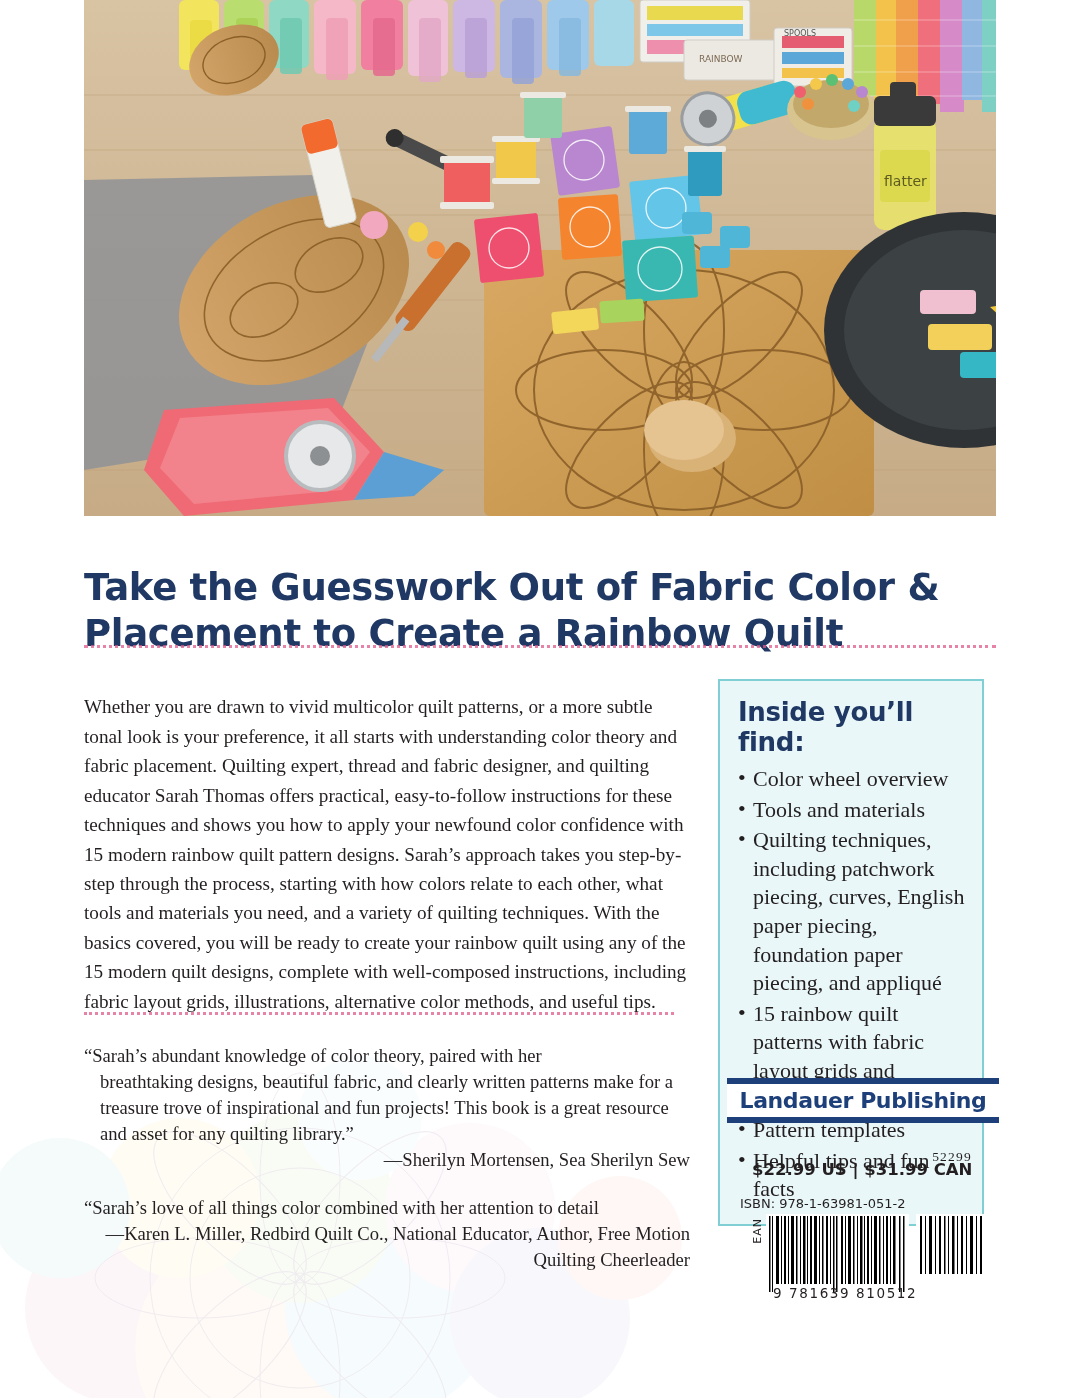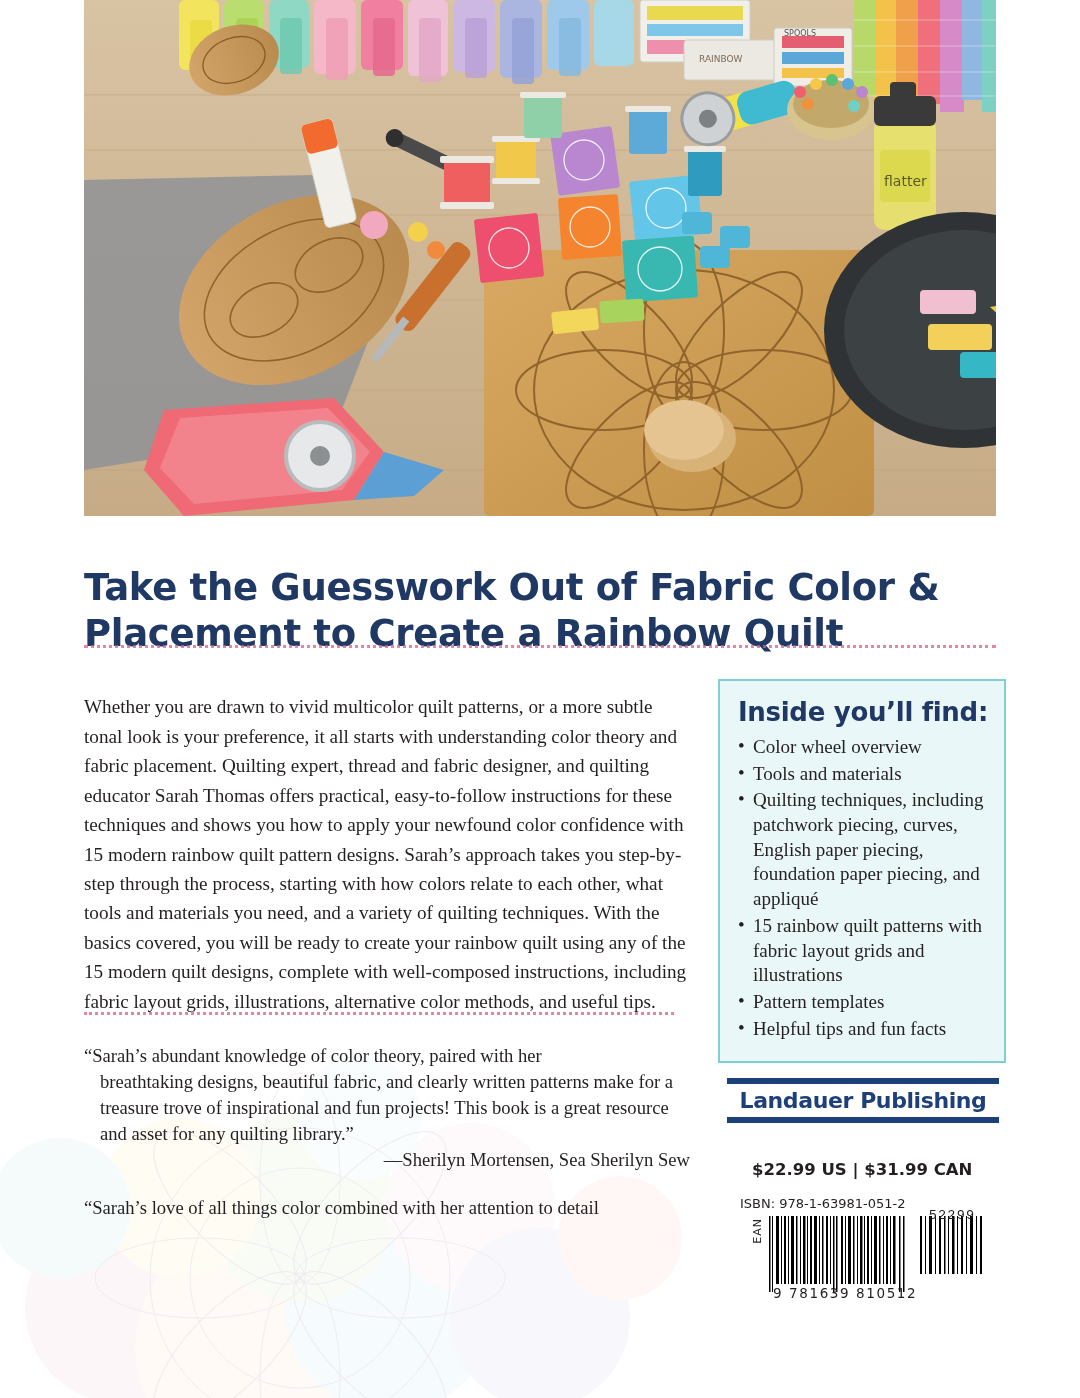--- a/index.html
+++ b/index.html
@@ -73,39 +73,39 @@
     line-height: 1.535;
     text-align: left;
     color: #231f20;
   }
 
   
   .inside-box {
     position: absolute;
     left: 718px;
     top: 679px;
-    width: 288px;
+    width: 266px;
     border: 2px solid #7fcfd4;
     background: #e9f7f8;
     padding: 16px 16px 18px 18px;
     box-sizing: border-box;
   }
   .inside-title {
     font-family: "DejaVu Sans", sans-serif;
     font-weight: bold;
     font-size: 26px;
     color: #1f3864;
     margin: 0 0 8px 0;
     letter-spacing: -0.3px;
   }
   .inside-list {
     margin: 0;
     padding: 0;
     list-style: none;
-    font-size: 19px;
+    font-size: 22px;
     line-height: 1.30;
   }
   .inside-list li {
     position: relative;
     padding-left: 15px;
     margin-bottom: 2px;
   }
   .inside-list li::before {
     content: "\2022";
     position: absolute;
@@ -211,23 +211,23 @@
     width: 160px;
     font-family: "DejaVu Sans", sans-serif;
     font-size: 13.5px;
     letter-spacing: 1.6px;
     color: #231f20;
     margin-left: 16px;
   }
   .addon-digits {
     position: absolute;
     left: 916px;
-    top: 1208px;
+    top: 1149px;
     width: 72px;
-    font-family: Liberation Mono, monospace;
+    font-family: Liberation Serif, serif;
     font-size: 13.5px;
     letter-spacing: 1.2px;
     color: #231f20;
     text-align: center;
   }
 </style>
 </head>
 <body>
 
 <svg class="watermark" viewBox="0 0 700 520" xmlns="http://www.w3.org/2000/svg">
@@ -502,20 +502,21 @@
 <div class="quotes">
   <div class="quote-block">
     <div class="quote-text">“Sarah’s abundant knowledge of color theory, paired with her</div>
     <div class="quote-text">
         <span class="cont">breathtaking designs, beautiful fabric, and clearly written patterns make for a treasure trove of inspirational and fun projects! This book is a great resource and asset for any quilting library.”</span>
       </div>
     <span class="attrib">—Sherilyn Mortensen, Sea Sherilyn Sew</span>
   </div>
   <div class="quote-block">
     <div class="quote-text">“Sarah’s love of all things color combined with her attention to detail</div>
+    <span class="attrib">—Karen L. Miller, Redbird Quilt Co., National Educator, Author, Free Motion Quilting Cheerleader</span>
   </div>
 </div>
 
 <div class="publisher">
   <div class="publisher-inner">
     <span class="publisher-name">Landauer Publishing</span>
   </div>
 </div>
 
 <div class="price">$22.99 US | $31.99 CAN</div>

